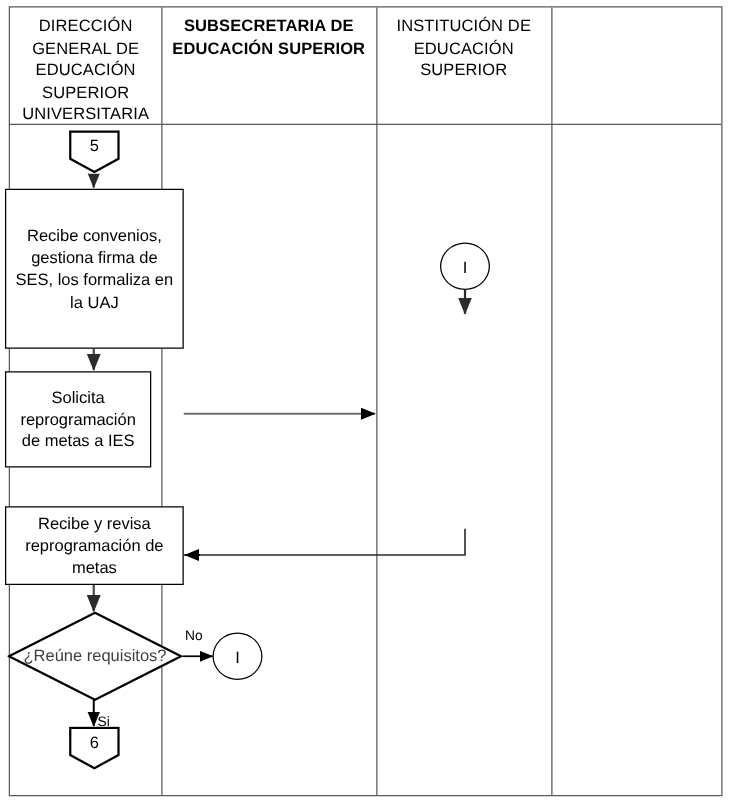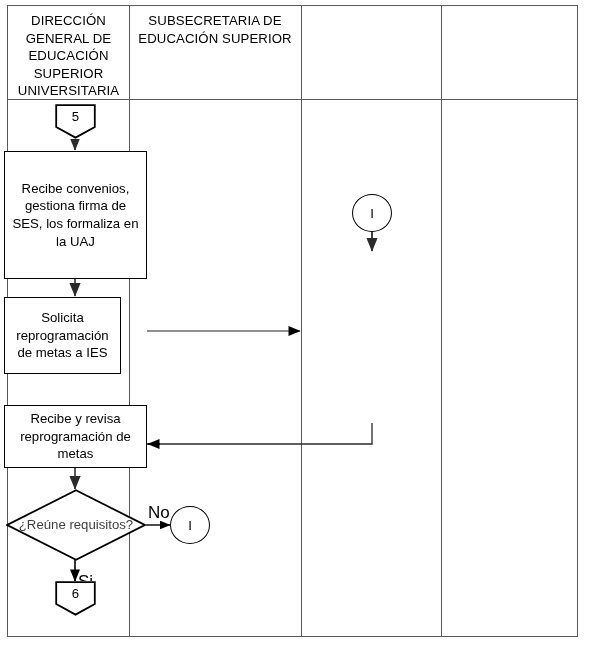--- a/index.html
+++ b/index.html
@@ -139,21 +139,21 @@
   .conn-layer {
     position: absolute;
     left: 0;
     top: 0;
     width: 590px;
     height: 647px;
     pointer-events: none;
   }
   .edge-label {
     position: absolute;
-    font-size: 17px;
+    font-size: 11px;
     color: #000000;
     background: transparent;
   }
 </style>
 </head>
 <body>
 
 <div id="canvas">
 
   <div class="lane-table">
@@ -161,23 +161,26 @@
 
     <div class="lane-divider" style="left:121px;"></div>
     <div class="lane-divider" style="left:293px;"></div>
     <div class="lane-divider" style="left:433px;"></div>
 
     <div class="lane-col" style="left:0px; width:121px;">
       <div class="lane-header" style="left:1px; width:119px;">DIRECCIÓN GENERAL DE EDUCACIÓN SUPERIOR UNIVERSITARIA</div>
     </div>
 
     <div class="lane-col" style="left:121px; width:172px;">
-      <div class="lane-header" style="left:6px; width:160px;">SUBSECRETARIA DE EDUCACIÓN SUPERIOR</div>
+      <div class="lane-header" style="left:6px; width:160px;font-weight:bold;">SUBSECRETARIA DE EDUCACIÓN SUPERIOR</div>
     </div>
 
+    <div class="lane-col" style="left:293px; width:140px;">
+      <div class="lane-header" style="left:4px; width:132px;">INSTITUCIÓN DE EDUCACIÓN SUPERIOR</div>
+    </div>
 
   </div>
 
   <svg class="conn-layer" width="590" height="647" viewBox="0 0 590 647">
     <defs>
       <marker id="arrowDark" markerWidth="9" markerHeight="9" refX="7.2" refY="3.1" orient="auto" markerUnits="strokeWidth">
         <path d="M0,0 L7.6,3.1 L0,6.2 z" fill="#2b2b2b"></path>
       </marker>
       <marker id="arrowBlack" markerWidth="9" markerHeight="9" refX="7.2" refY="3.1" orient="auto" markerUnits="strokeWidth">
         <path d="M0,0 L7.6,3.1 L0,6.2 z" fill="#000000"></path>

